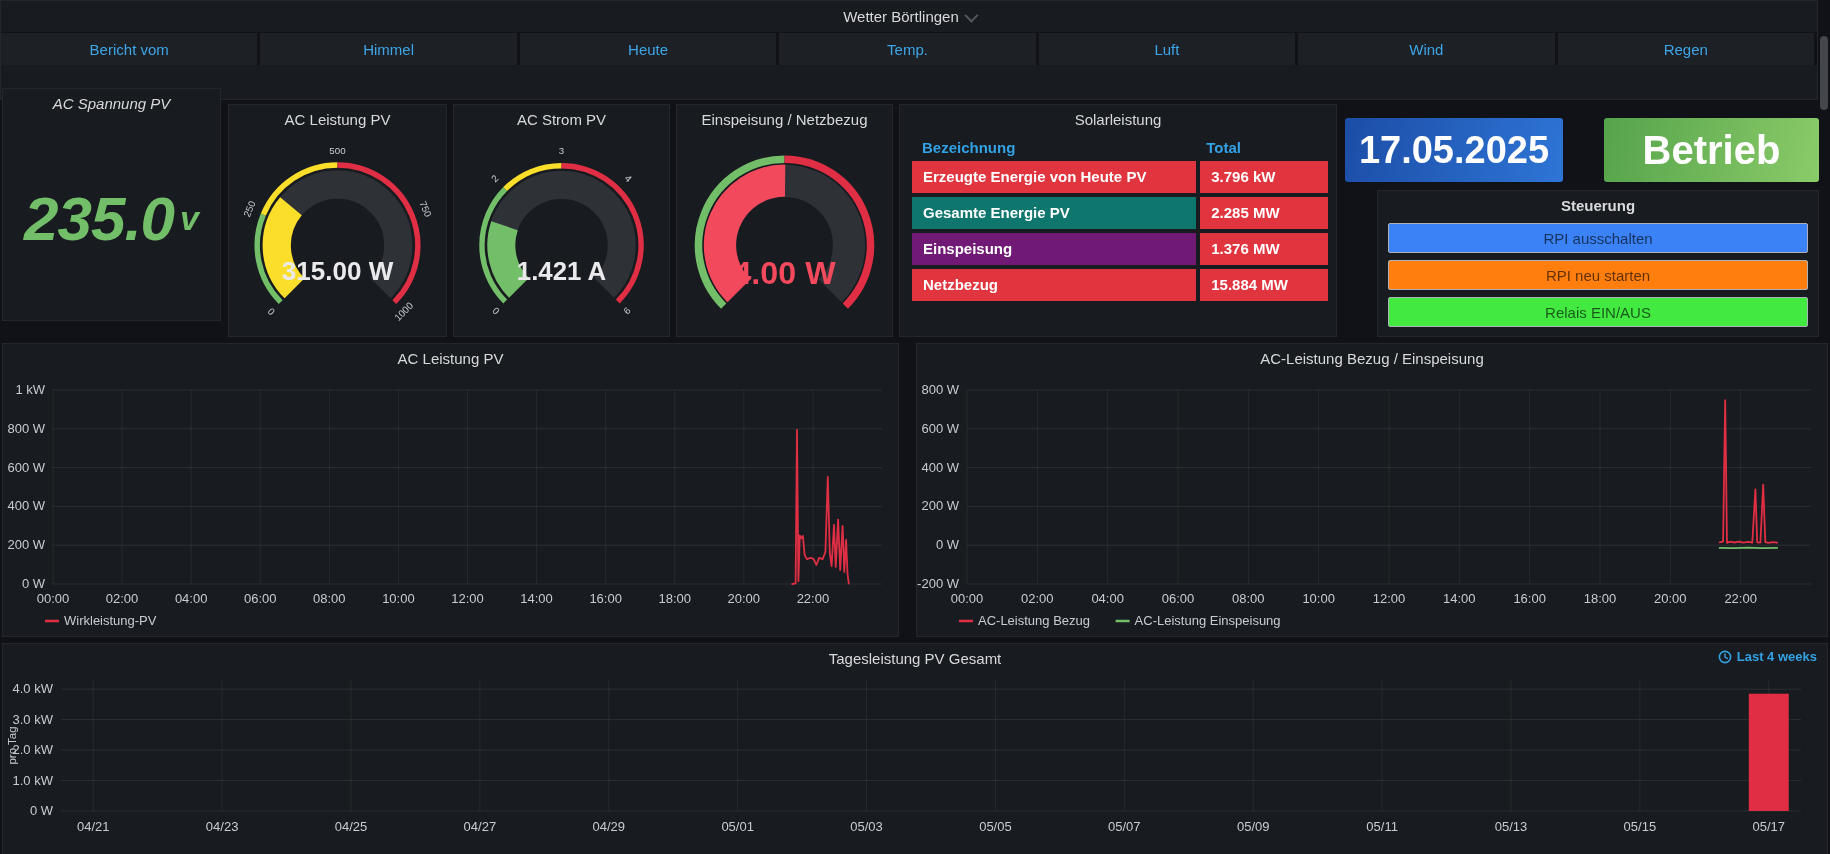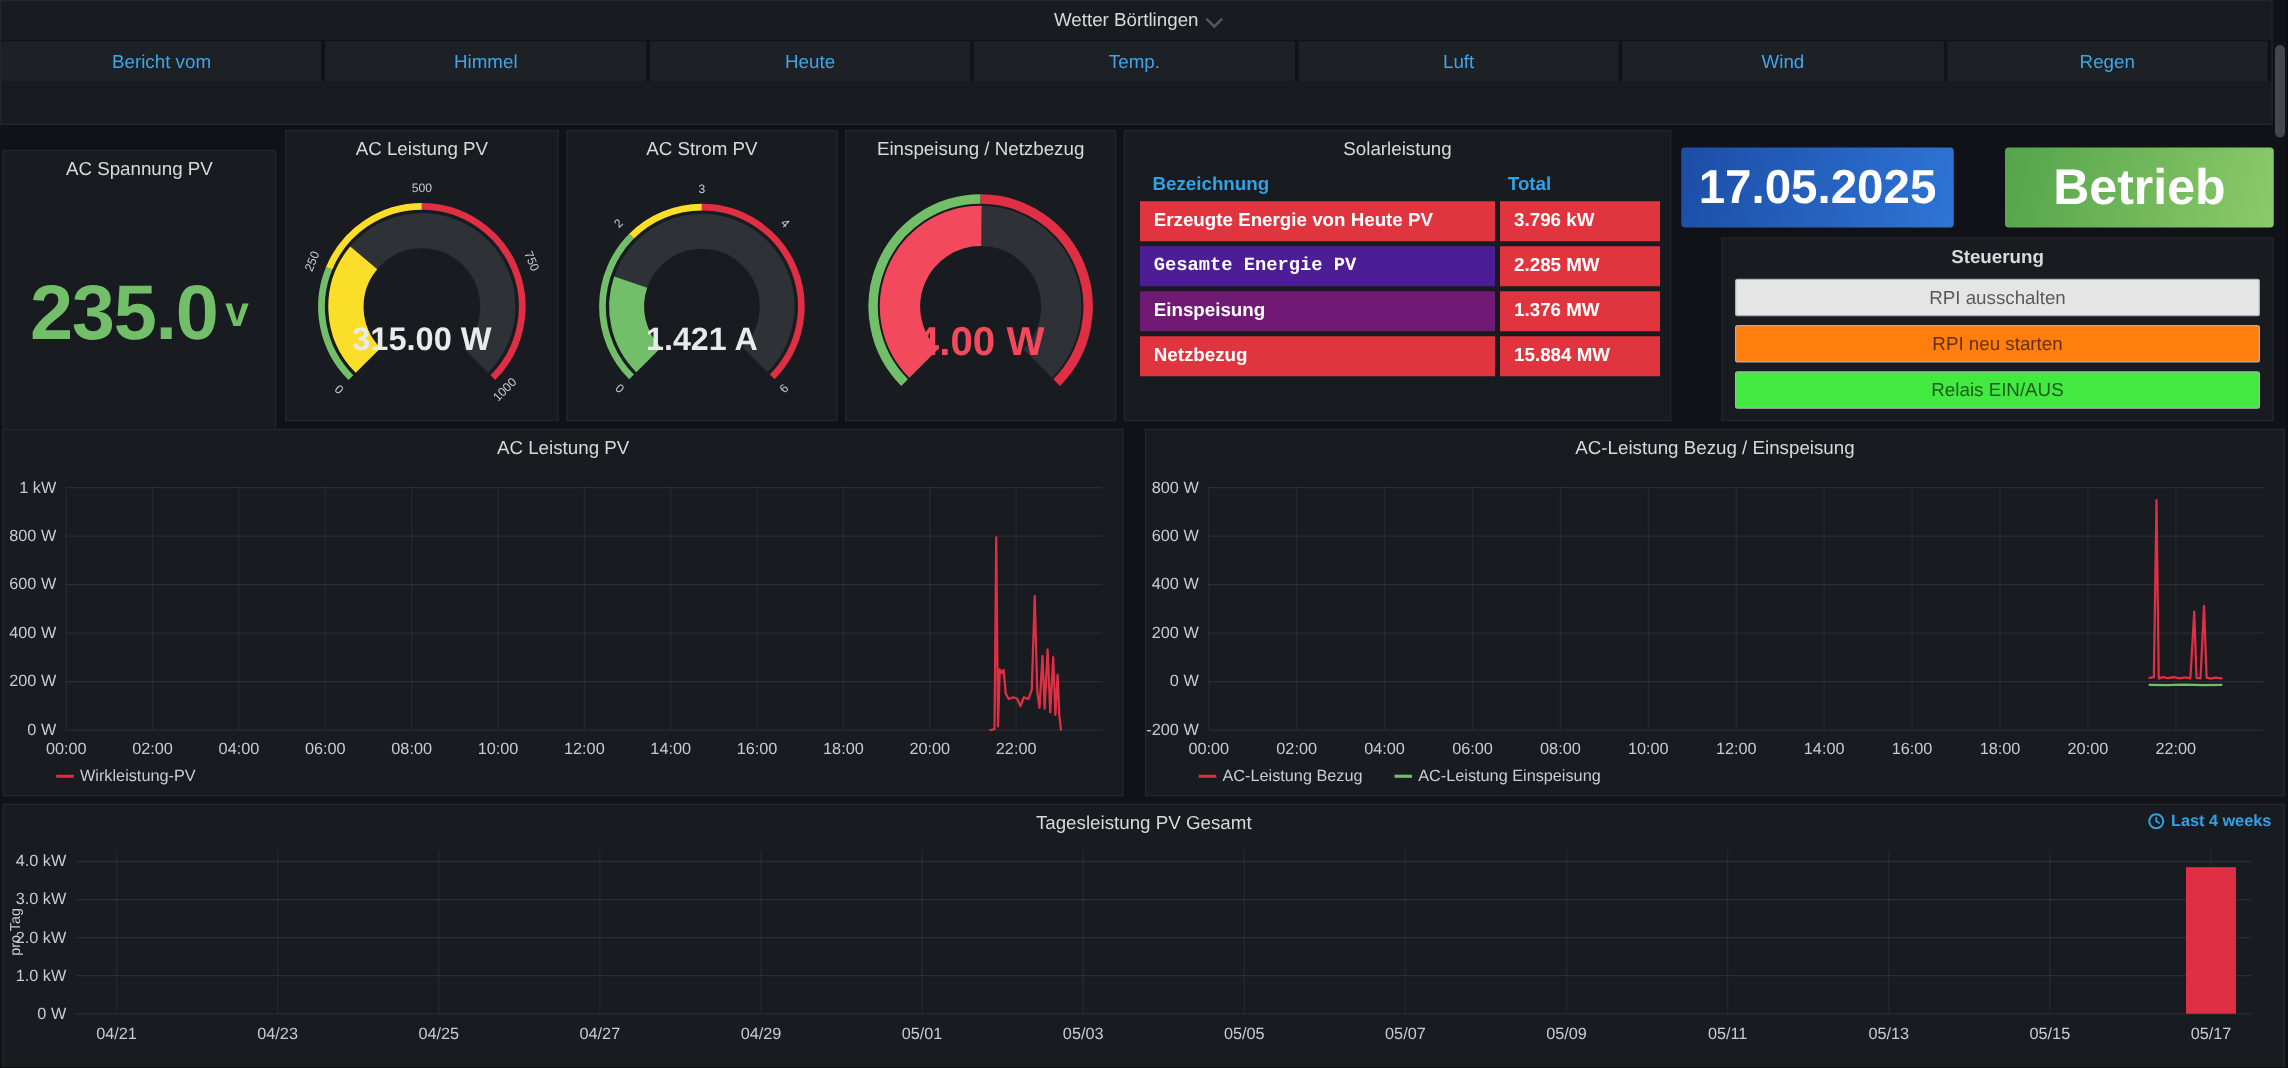--- a/index.html
+++ b/index.html
@@ -61,21 +61,21 @@
         <div class="wcell whead-cell">Bericht vom</div>
         <div class="wcell whead-cell">Himmel</div>
         <div class="wcell whead-cell">Heute</div>
         <div class="wcell whead-cell">Temp.</div>
         <div class="wcell whead-cell">Luft</div>
         <div class="wcell whead-cell">Wind</div>
         <div class="wcell whead-cell">Regen</div>
       </div>
   </section>
 
-  <section class="panel" style="left:2px;top:120px;width:219px;height:233px;">
+  <section class="panel" style="left:2px;top:88px;width:219px;height:233px;font-style:italic;">
     <div class="panel-header">AC Spannung PV</div>
     <div class="big-wrap">
       <span class="big-val" id="volt-val" style="color: rgb(115, 191, 105);">235.0</span>
       <span class="big-unit" id="volt-unit" style="color: rgb(115, 191, 105);">v</span>
     </div>
   </section>
 
   <section class="panel" style="left:228px;top:104px;width:219px;height:233px;">
     <div class="panel-header">AC Leistung PV</div>
     <div class="gauge-body" id="gauge-0">
@@ -131,21 +131,21 @@
       <div class="shead">
         <div>Bezeichnung</div>
         <div>Total</div>
       </div>
       <div id="solar-body">
           <div class="srow">
             <div class="scell" style="background: rgb(224, 53, 63);">Erzeugte Energie von Heute PV</div>
             <div class="scell" style="background: rgb(224, 53, 63);">3.796 kW</div>
           </div>
           <div class="srow">
-            <div class="scell" style="background: #4c1d95; font-family: Liberation Mono, monospace;">Gesamte Energie PV</div>
+            <div class="scell" style="background: #0f766e;">Gesamte Energie PV</div>
             <div class="scell" style="background: rgb(224, 53, 63);">2.285 MW</div>
           </div>
           <div class="srow">
             <div class="scell" style="background: #701a75;">Einspeisung</div>
             <div class="scell" style="background: rgb(224, 53, 63);">1.376 MW</div>
           </div>
           <div class="srow">
             <div class="scell" style="background: rgb(224, 53, 63);">Netzbezug</div>
             <div class="scell" style="background: rgb(224, 53, 63);">15.884 MW</div>
           </div>
@@ -156,21 +156,21 @@
   <section class="panel date-panel" style="left:1345px;top:118px;width:218px;height:64px;">
     <span>17.05.2025</span>
   </section>
   <section class="panel status-panel" style="left:1604px;top:118px;width:215px;height:64px;">
     <span>Betrieb</span>
   </section>
 
   <section class="panel" style="left:1377px;top:190px;width:442px;height:147px;">
     <div class="panel-header" style="font-weight:700;">Steuerung</div>
     <div class="ctrl-btns" id="ctrl-btns">
-        <div class="ctrl-btn" style="background: #e5e5e5;">RPI ausschalten</div>
+        <div class="ctrl-btn" style="background: #3b82f6;">RPI ausschalten</div>
         <div class="ctrl-btn" style="background: rgb(255, 126, 13);">RPI neu starten</div>
         <div class="ctrl-btn" style="background: rgb(65, 233, 65);">Relais EIN/AUS</div>
       </div>
   </section>
 
   <section class="panel" style="left:2px;top:343px;width:897px;height:294px;">
     <div class="panel-header">AC Leistung PV</div>
     <div class="chart-body" id="chart-0" style="height:264px;"><svg width="895" height="264">
           <line x1="50" x2="879" y1="18" y2="18" stroke="rgba(204,204,220,0.10)" stroke-width="1"></line>
           <text x="42" y="22" text-anchor="end" fill="#c8ccd2" font-size="13">1 kW</text>

